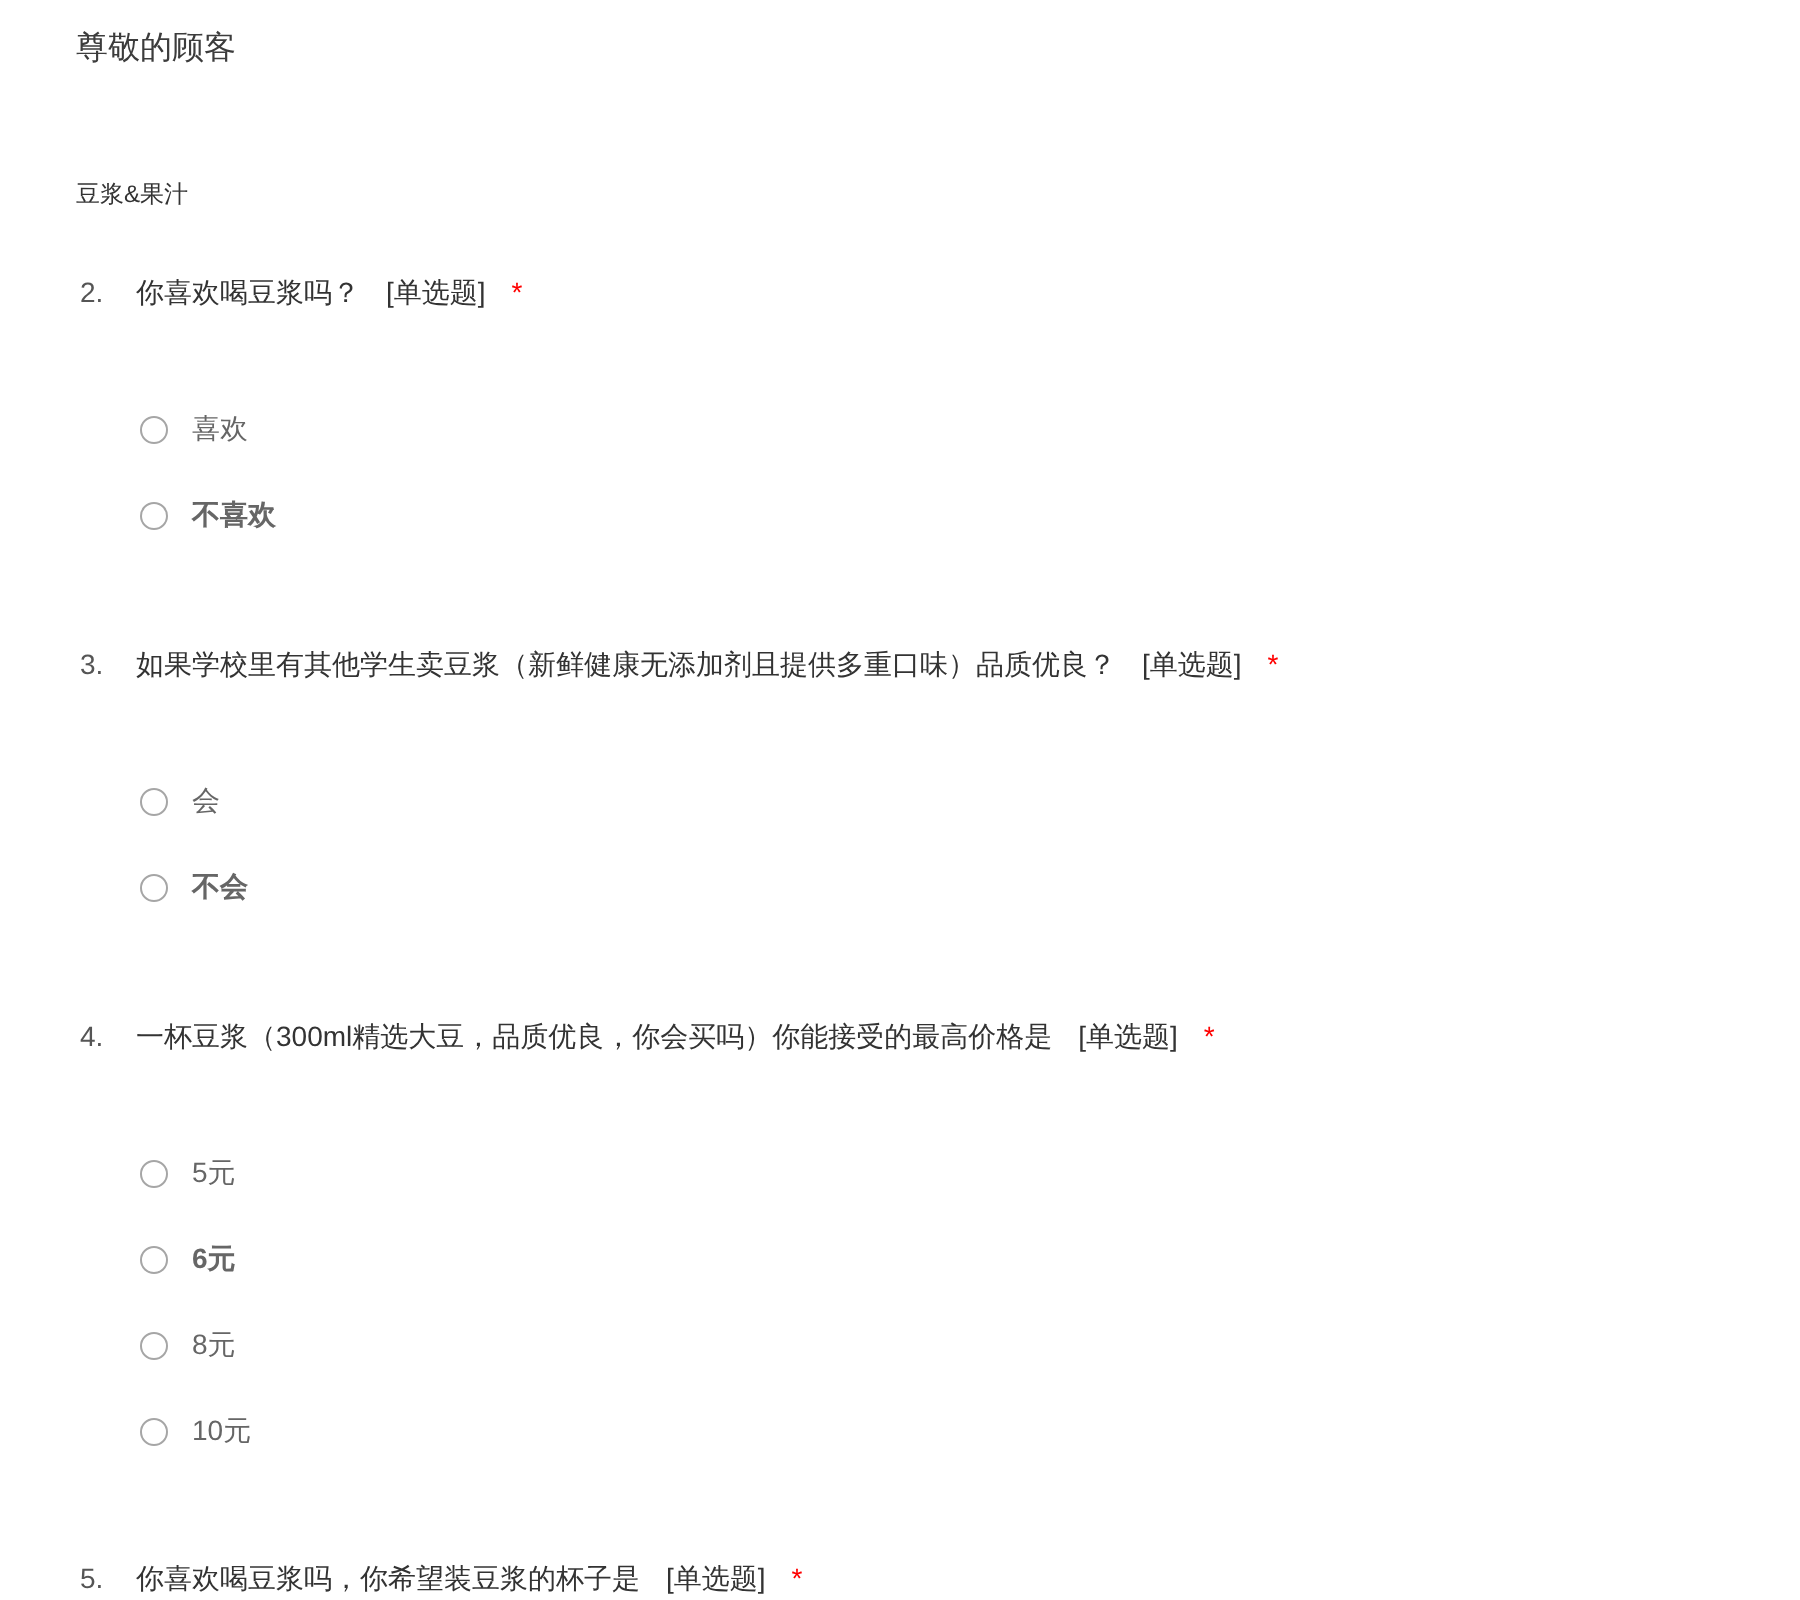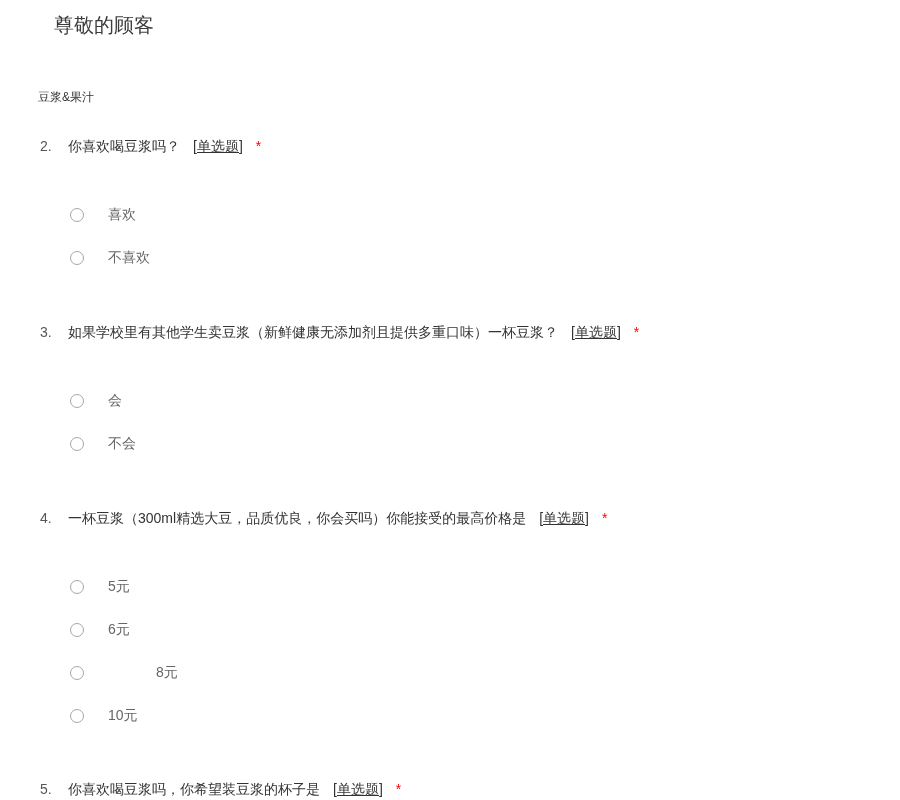--- a/index.html
+++ b/index.html
@@ -18,22 +18,22 @@
   .content {
     position: absolute;
     left: 38px;
     top: 0;
     right: 0;
     bottom: 0;
   }
   .survey-title {
     position: absolute;
     top: 14px;
-    left: 16px;
-    font-size: 20px;
+    left: 0;
+    font-size: 16px;
     line-height: 22px;
     color: var(--title-color, #3c3c3c);
   }
   .survey-subtitle {
     position: absolute;
     top: 57px;
     left: 0;
     font-size: 12px;
     line-height: 16px;
     color: var(--subtitle-color, #333333);
@@ -58,21 +58,20 @@
     width: 28px;
     margin-left: 2px;
     color: var(--qnum-color, #555555);
   }
   .q-text {
     color: var(--qtext-color, #333333);
   }
   .q-type {
     margin-left: 13px;
     color: var(--qtext-color, #333333);
-    text-decoration: underline;
   }
   .q-req {
     margin-left: 13px;
     color: var(--required-color, #ff0000);
   }
   .option {
     position: absolute;
     left: 32px;
     height: 22px;
     display: flex;
@@ -82,28 +81,28 @@
   .radio {
     width: 14px;
     height: 14px;
     border: 1px solid var(--radio-border, #a6a6a6);
     border-radius: 50%;
     background: #ffffff;
     box-sizing: border-box;
     flex: 0 0 auto;
   }
   .opt-label {
-    margin-left: 24px;
+    margin-left: 12px;
     font-size: 14px;
     color: var(--option-color, #666666);
   }
   
   .opt-0 { top: 68px; }
-  .opt-1 { top: 111px; }
-  .opt-2 { top: 154px; gap: 48px; }
+  .opt-1 { top: 111px; font-weight: bold; }
+  .opt-2 { top: 154px; }
   .opt-3 { top: 197px; }
 </style>
 </head>
 <body>
 
 <div class="page">
   <div class="content">
 
     <div class="survey-title">尊敬的顾客</div>
     <div class="survey-subtitle">豆浆&amp;果汁</div>
@@ -117,21 +116,21 @@
         <span class="opt-label">喜欢</span>
       </div>
       <div class="option opt-1">
         <span class="radio"></span>
         <span class="opt-label">不喜欢</span>
       </div>
     </section>
 
     <section class="question" style="top:322px">
       <div class="q-line">
-        <span class="q-num">3.</span><span class="q-text">如果学校里有其他学生卖豆浆（新鲜健康无添加剂且提供多重口味）一杯豆浆？</span><span class="q-type">[单选题]</span><span class="q-req">*</span>
+        <span class="q-num">3.</span><span class="q-text">如果学校里有其他学生卖豆浆（新鲜健康无添加剂且提供多重口味）品质优良？</span><span class="q-type">[单选题]</span><span class="q-req">*</span>
       </div>
       <div class="option opt-0">
         <span class="radio"></span>
         <span class="opt-label">会</span>
       </div>
       <div class="option opt-1">
         <span class="radio"></span>
         <span class="opt-label">不会</span>
       </div>
     </section>

